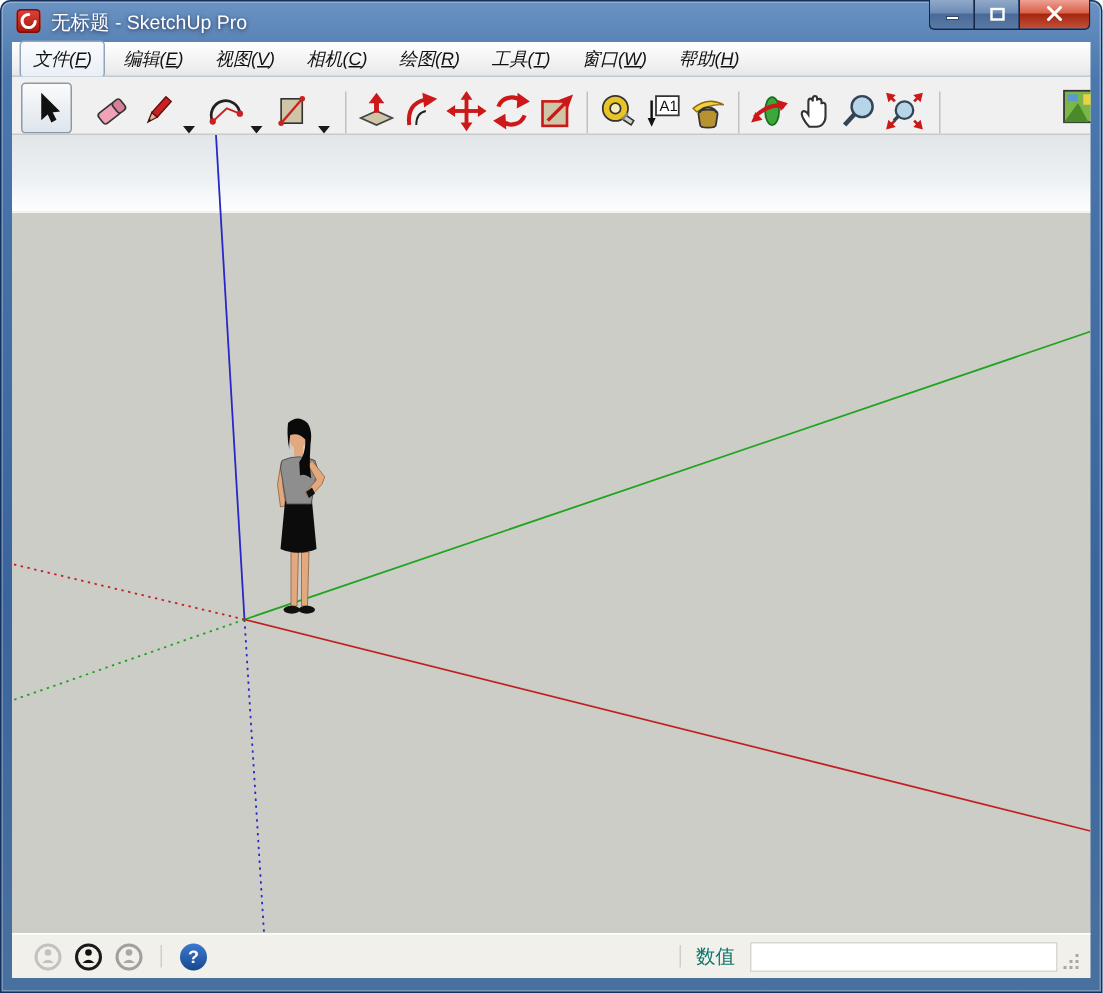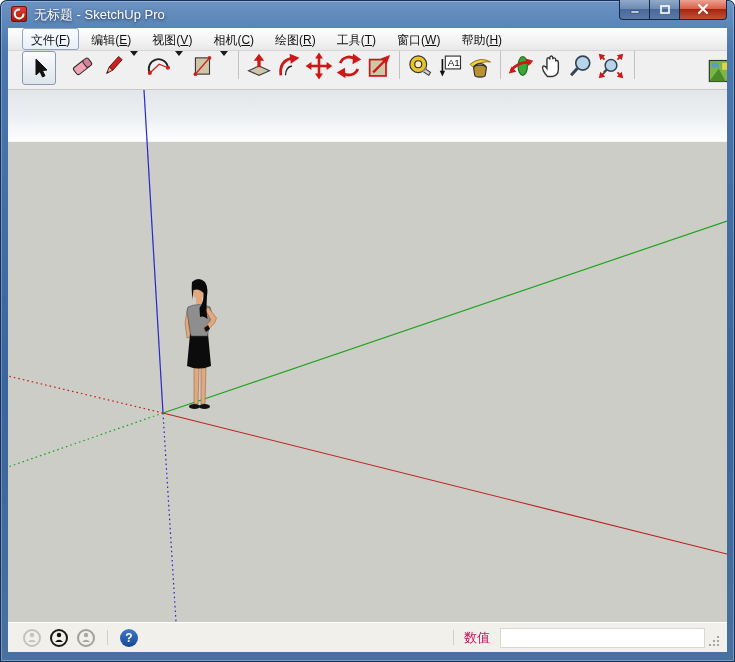--- a/index.html
+++ b/index.html
@@ -18,27 +18,27 @@
   .win-btn{height:19px;border:1px solid #14284a;border-top:none;margin-left:-1px;
     background:linear-gradient(180deg,#91a9c9 0%,#6d8cb4 45%,#49699a 50%,#5a7aa4 100%);
     display:flex;align-items:center;justify-content:center;}
   .win-btn.first{border-radius:0 0 0 4px;}
   .win-btn.min,.win-btn.max{width:29px;}
   .win-btn.close{width:46px;border-radius:0 0 4px 0;
     background:linear-gradient(180deg,#eda193 0%,#d9614a 45%,#a5260f 50%,#c2503a 100%);}
   
   .menubar{position:absolute;top:28px;left:8px;width:719px;height:23px;
     background:linear-gradient(180deg,#ffffff,#f0f0f0 70%,#e8e8e8);border-bottom:1px solid #d6d6d6;
-    display:flex;font-size:12px;color:#111;padding-left:14px;box-sizing:border-box;}
+    display:flex;align-items:center;font-size:12px;color:#111;padding-left:5px;box-sizing:border-box;font-style:italic;}
   .menu-item{padding:3px 8px;margin-right:3px;border:1px solid transparent;border-radius:3px;white-space:nowrap;}
   .menu-item.active{border-color:#93a5bc;background:linear-gradient(#fafcff,#e9eff7);}
   .menu-item u{text-decoration:underline;}
   
   .toolbar{position:absolute;top:51px;left:8px;width:719px;height:39px;background:#f0f0f0;
-    border-bottom:1px solid #c9c9c9;display:flex;align-items:flex-start;padding-left:14px;
+    border-bottom:1px solid #c9c9c9;display:flex;align-items:flex-end;padding-left:6px;
     box-sizing:border-box;overflow:hidden;}
   .tool{width:30px;height:30px;display:flex;align-items:center;justify-content:center;flex:0 0 auto;}
   .tool.pressed{width:34px;height:34px;border:1px solid #8a9aac;border-radius:3px;box-sizing:border-box;
     background:linear-gradient(180deg,#fbfbfb,#dde5ec);margin-right:12px;}
   .dd{width:0;height:0;border-left:4px solid transparent;border-right:4px solid transparent;
     border-top:5px solid #1a1a1a;margin:0 5px 0 2px;flex:0 0 auto;}
   .tsep{width:1px;height:28px;background:#c2c2c2;margin:0 5px;flex:0 0 auto;}
   .tool-map{position:absolute;right:-9px;top:5px;}
   
   .viewport{position:absolute;top:90px;left:8px;width:719px;height:532px;background:#cdcdc7;overflow:hidden;}
@@ -53,21 +53,21 @@
     border-top:1px solid #ffffff;display:flex;align-items:center;box-sizing:border-box;padding:0 6px;}
   .sicon{width:18px;height:18px;border-radius:50%;margin-left:9px;flex:0 0 auto;
     display:flex;align-items:center;justify-content:center;box-sizing:border-box;}
   .sicon.geo{border:2px solid #c2c2be;}
   .sicon.attrib{border:2px solid #1a1a1a;}
   .sicon.person{border:2px solid #a0a09c;}
   .sicon.help{background:linear-gradient(180deg,#3d79cf,#17488f);color:#fff;font-size:12px;
     font-weight:bold;margin-left:12px;}
   .ssep{width:1px;height:15px;background:#cfcfc7;margin-left:12px;flex:0 0 auto;}
   .spacer{flex:1;}
-  .measure-label{font-size:13px;color:#be185d;margin:0 10px 0 10px;white-space:nowrap;}
+  .measure-label{font-size:13px;color:#0f766e;margin:0 10px 0 10px;white-space:nowrap;}
   .measure-input{width:205px;height:20px;border:1px solid #d8d8d0;background:#fff;outline:none;
     font-size:12px;padding:0 3px;box-sizing:border-box;}
   .grip{width:13px;height:13px;margin:8px 0 0 3px;flex:0 0 auto;}
 </style>
 </head>
 <body>
 
 <div class="window">
 
   <div class="titlebar">

